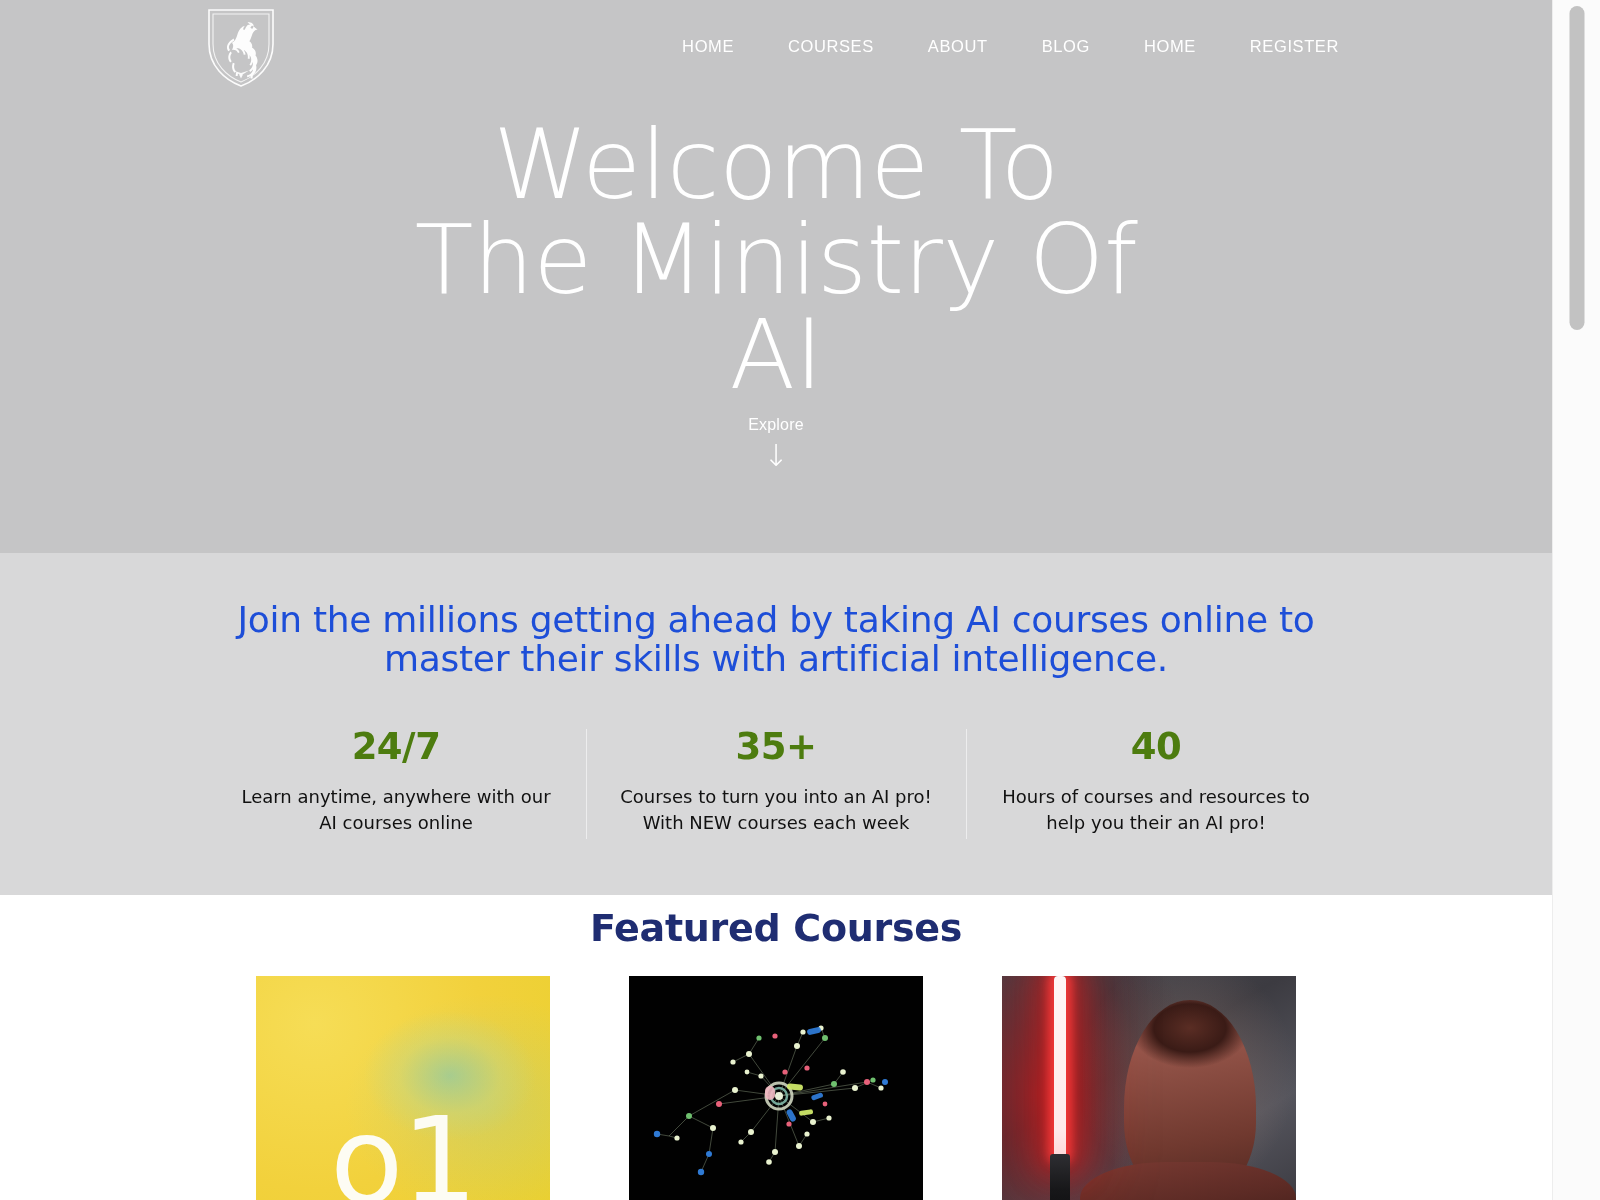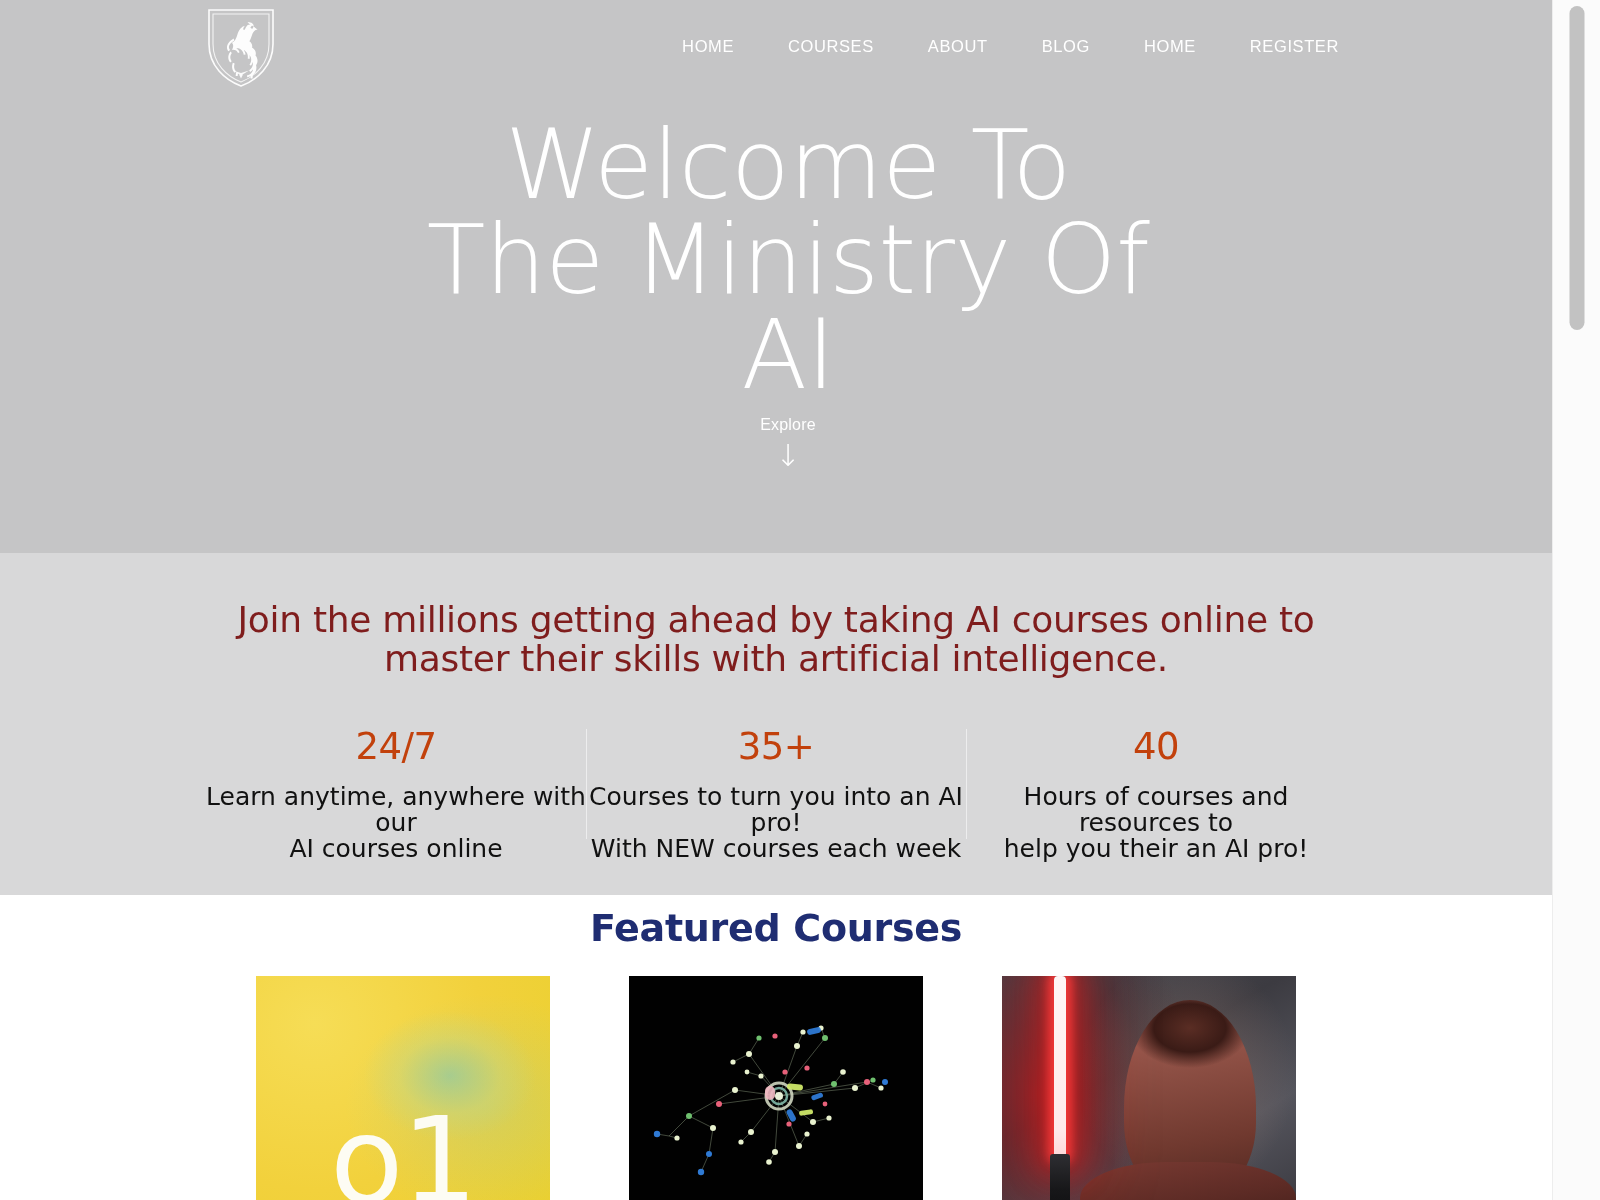--- a/index.html
+++ b/index.html
@@ -71,21 +71,21 @@
     text-decoration: none;
     padding: 0 21px;
     line-height: 26px;
     white-space: nowrap;
     cursor: pointer;
     font-family: "Liberation Sans", sans-serif;
   }
 
   .hero-center {
     position: absolute;
-    left: 12px;
+    left: 0;
     top: 118px;
     width: 1552px;
     text-align: center;
   }
   .hero-title {
     color: #ffffff;
     font-size: 96px;
     line-height: 95px;
     font-weight: 300;
     letter-spacing: -0.5px;
@@ -123,21 +123,21 @@
     background: #d8d8d9;
   }
 
   .tagline {
     position: absolute;
     left: 50%;
     transform: translateX(-50%);
     top: 47px;
     width: 1190px;
     text-align: center;
-    color: #7f1d1d;
+    color: #1d4ed8;
     font-size: 36px;
     line-height: 39px;
     font-weight: 400;
     font-family: "DejaVu Sans", sans-serif;
     letter-spacing: -0.3px;
   }
 
   .stats-row {
     position: absolute;
     top: 172px;
@@ -154,31 +154,31 @@
   .stat + .stat::before {
     content: "";
     position: absolute;
     left: 0;
     top: 4px;
     width: 1px;
     height: 110px;
     background: rgba(255,255,255,0.55);
   }
   .stat-value {
-    color: #c2410c;
+    color: #4d7c0f;
     font-size: 37px;
     line-height: 44px;
-    font-weight: 400;
+    font-weight: 700;
     font-family: "DejaVu Sans", sans-serif;
     letter-spacing: -0.5px;
   }
   .stat-desc {
     margin-top: 15px;
     color: #111111;
-    font-size: 25px;
+    font-size: 18px;
     line-height: 26px;
     font-weight: 500;
     font-family: "DejaVu Sans", sans-serif;
     white-space: pre-line;
   }
 
   
   .featured {
     position: relative;
     width: 1552px;

